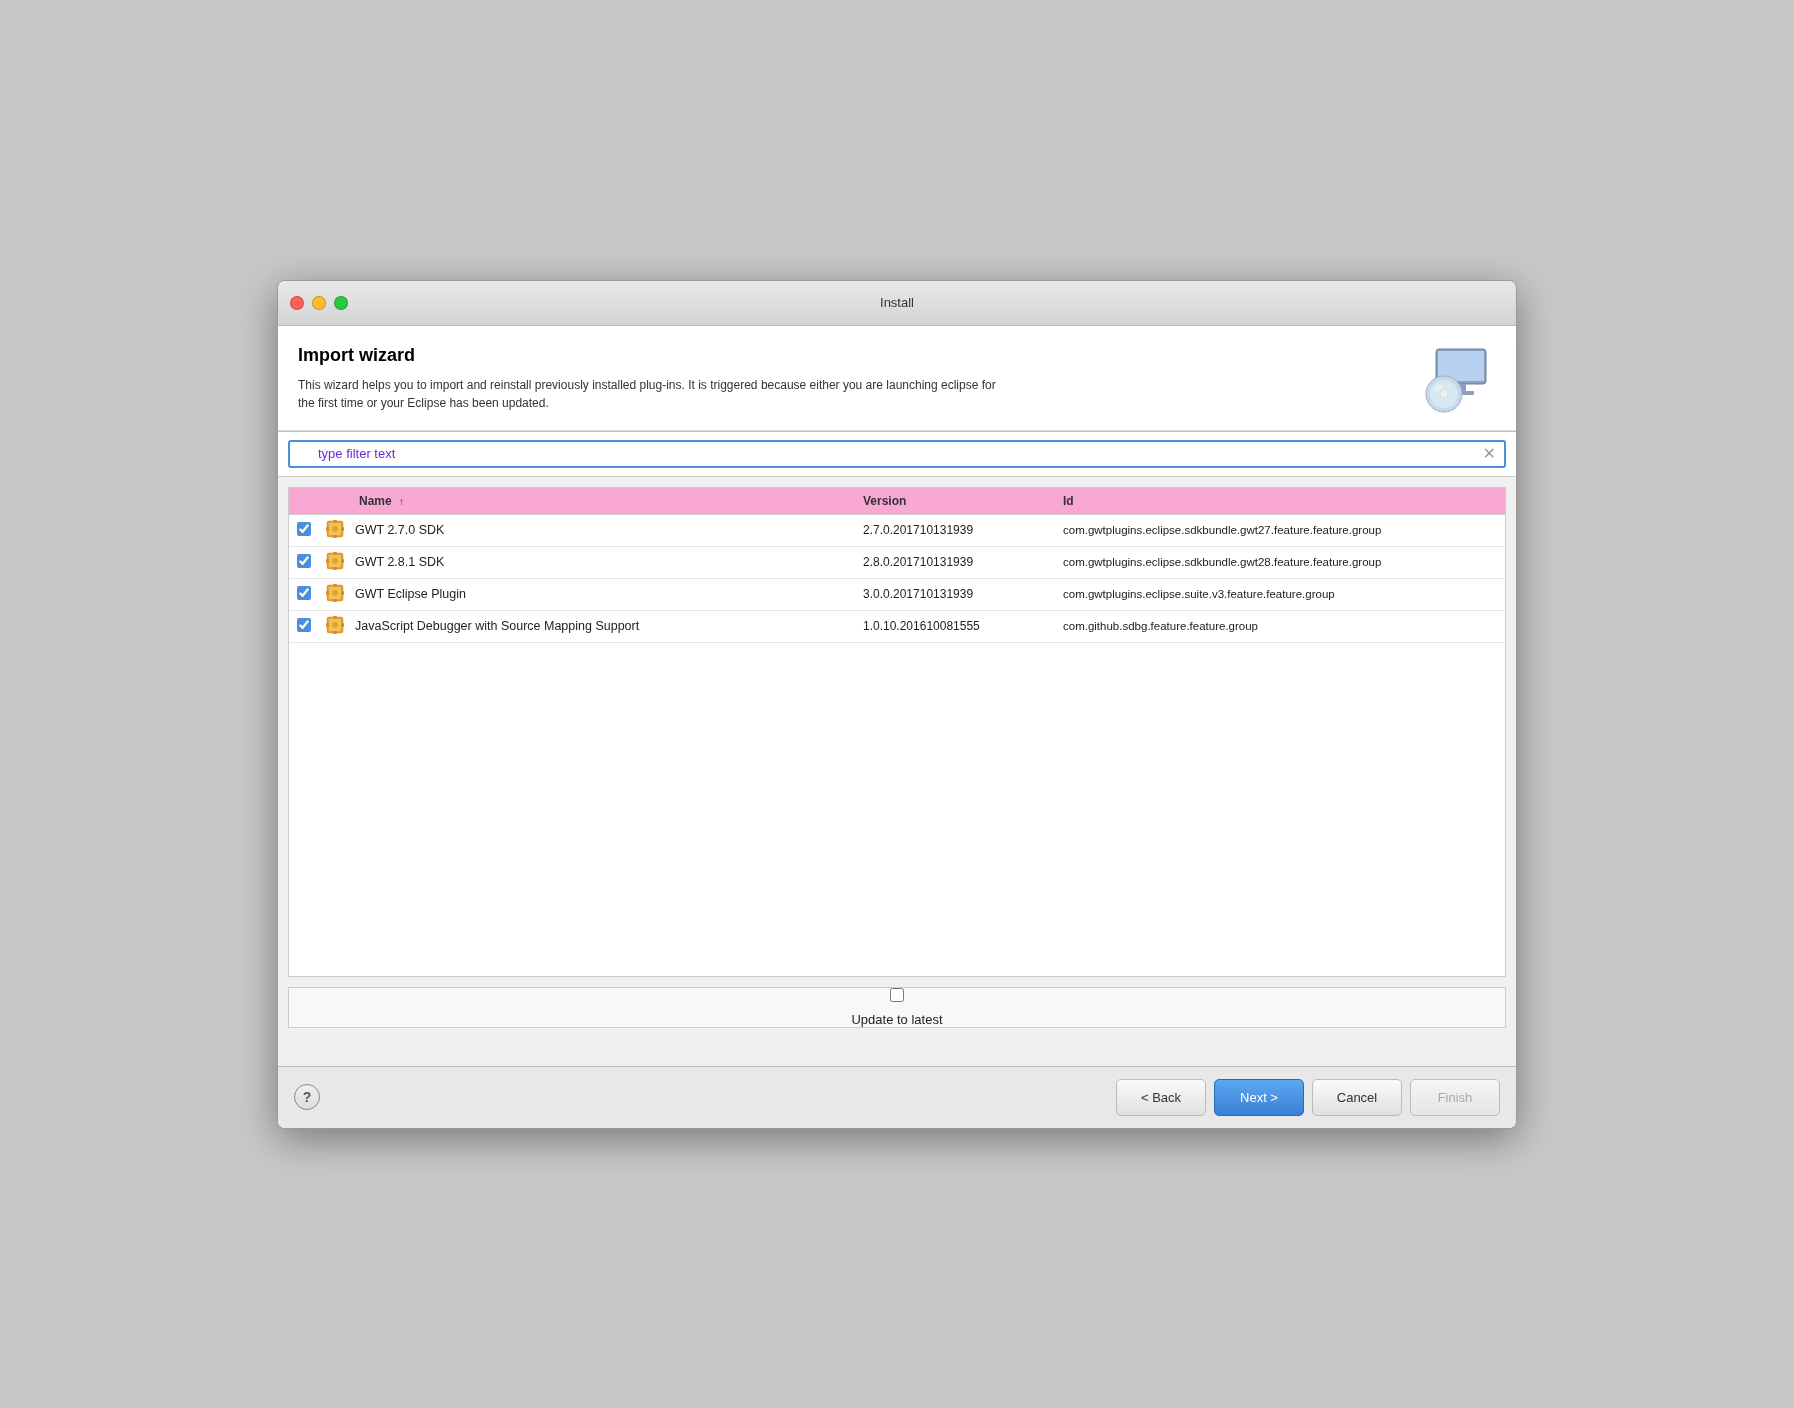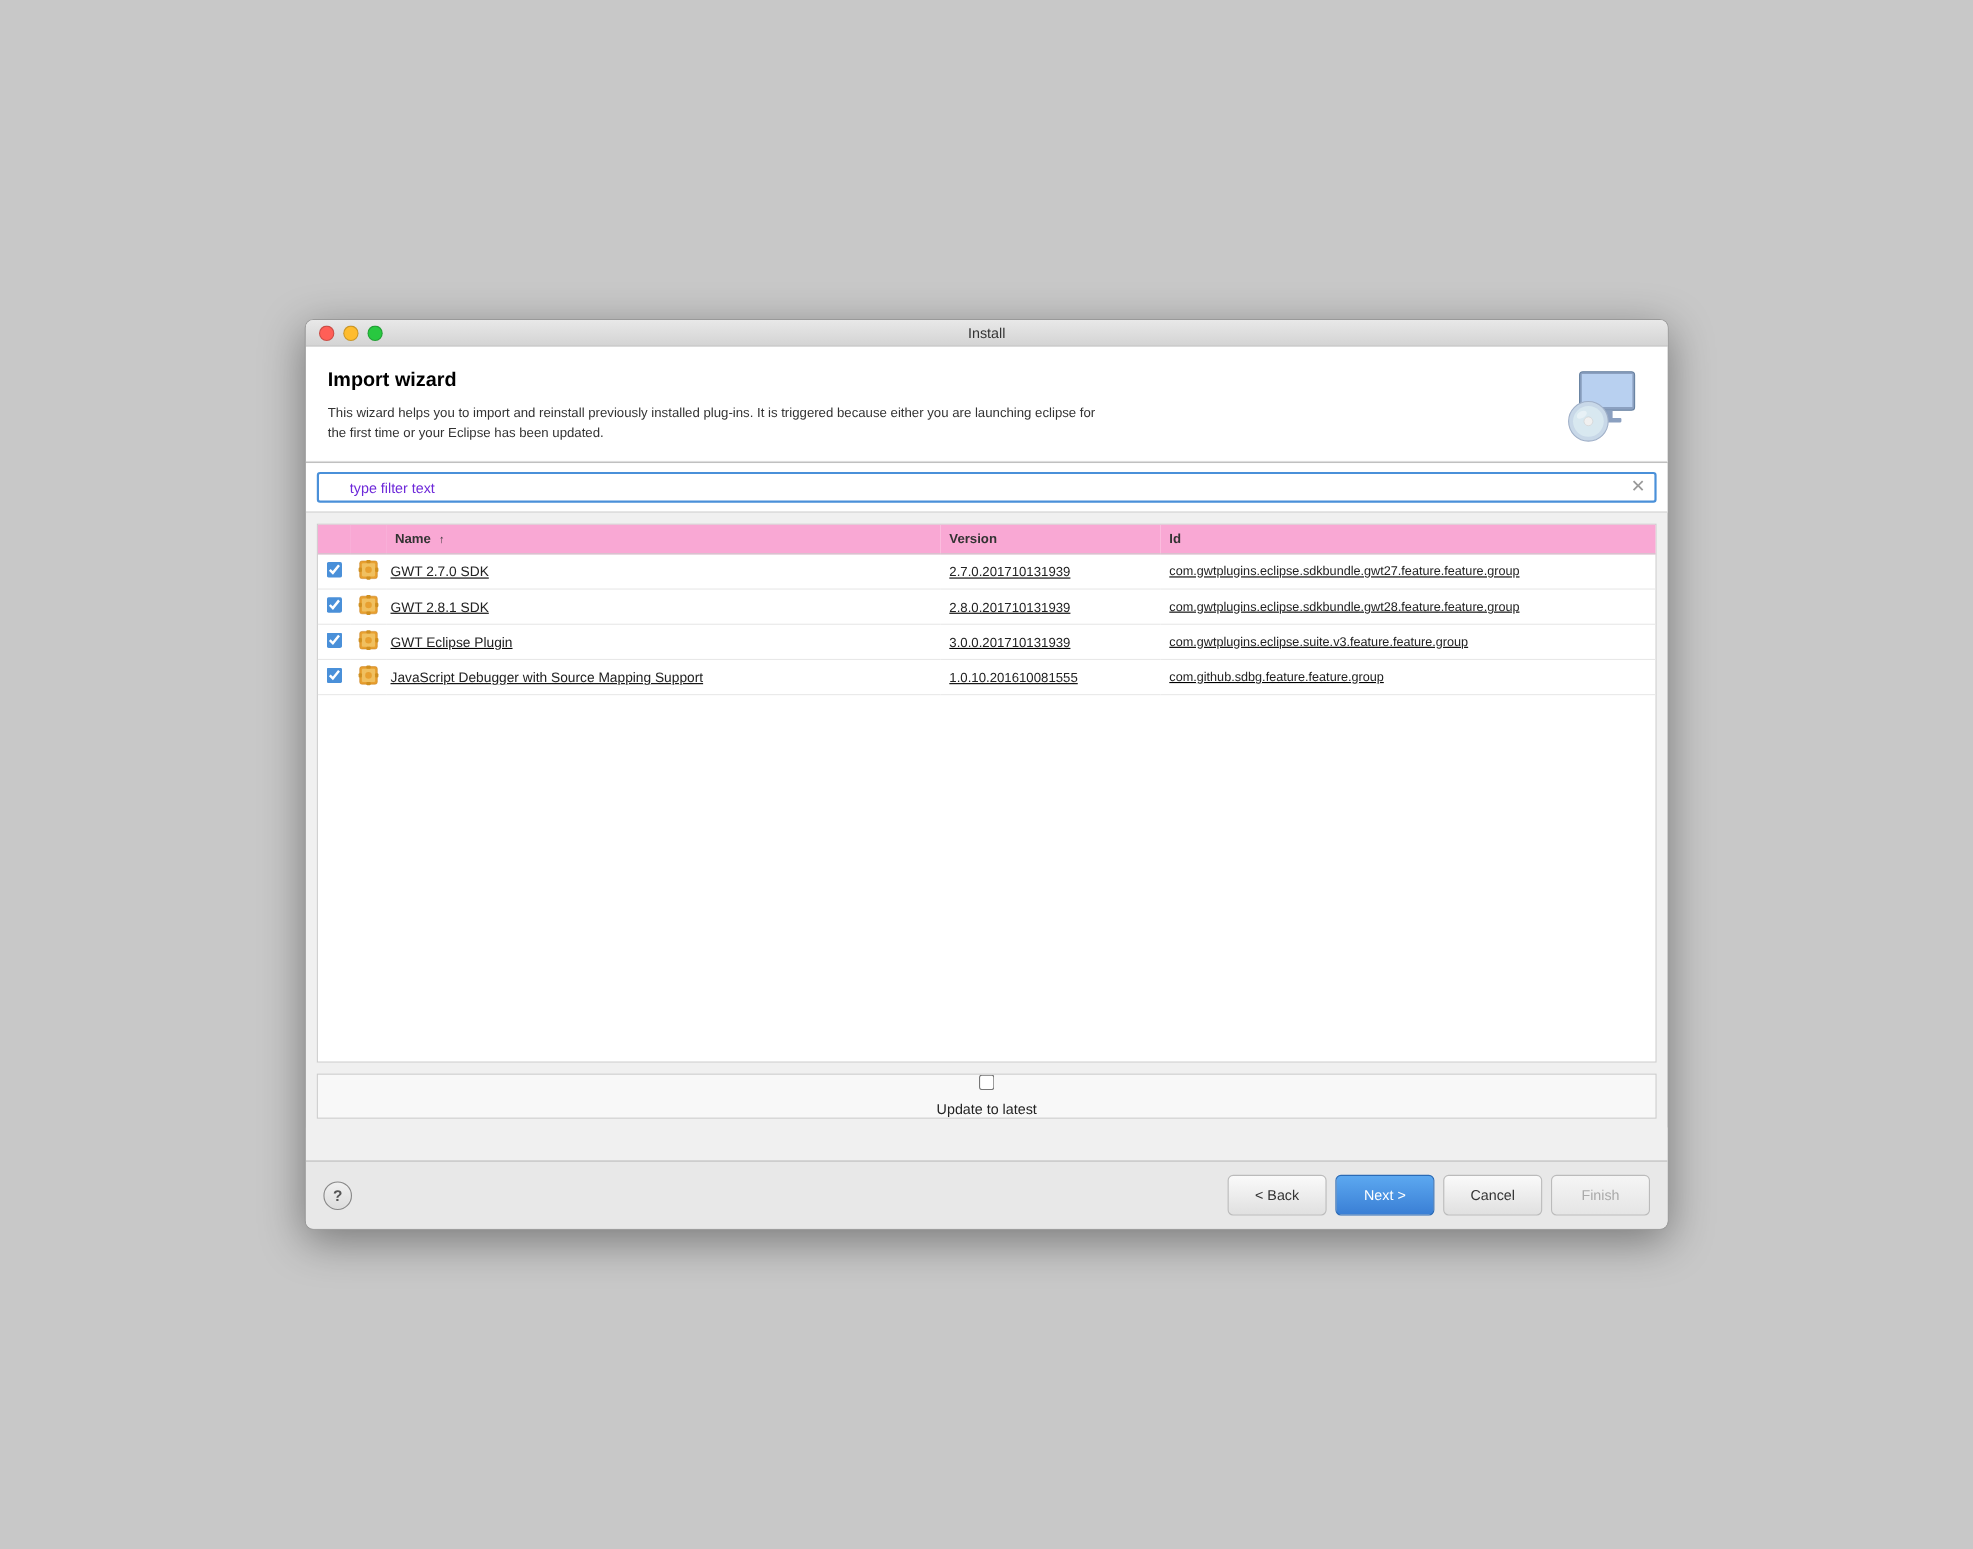--- a/index.html
+++ b/index.html
@@ -17,21 +17,21 @@
     .window {
       width: 1240px;
       background: #f0f0f0;
       border-radius: 8px;
       box-shadow: 0 10px 40px rgba(0,0,0,0.4);
       overflow: hidden;
       border: 1px solid #999;
     }
     .titlebar {
       background: linear-gradient(to bottom, #e8e8e8, #d4d4d4);
-      height: 24px;
+      height: 45px;
       display: flex;
       align-items: center;
       justify-content: center;
       border-bottom: 1px solid #bbb;
       position: relative;
     }
     .titlebar-buttons {
       position: absolute;
       left: 12px;
       display: flex;
@@ -125,21 +125,20 @@
     }
     .list-table thead th {
       text-align: left;
       padding: 6px 8px;
       font-size: 12px;
       font-weight: 600;
       color: #333;
     }
     .list-table tbody tr {
       border-bottom: 1px solid #e8e8e8;
-      text-decoration: underline;
     }
     .list-table tbody td {
       padding: 5px 8px;
       font-size: 12px;
       color: #222;
       vertical-align: middle;
     }
     .actions-row {
       padding: 12px 14px 10px 14px;
       display: flex;

